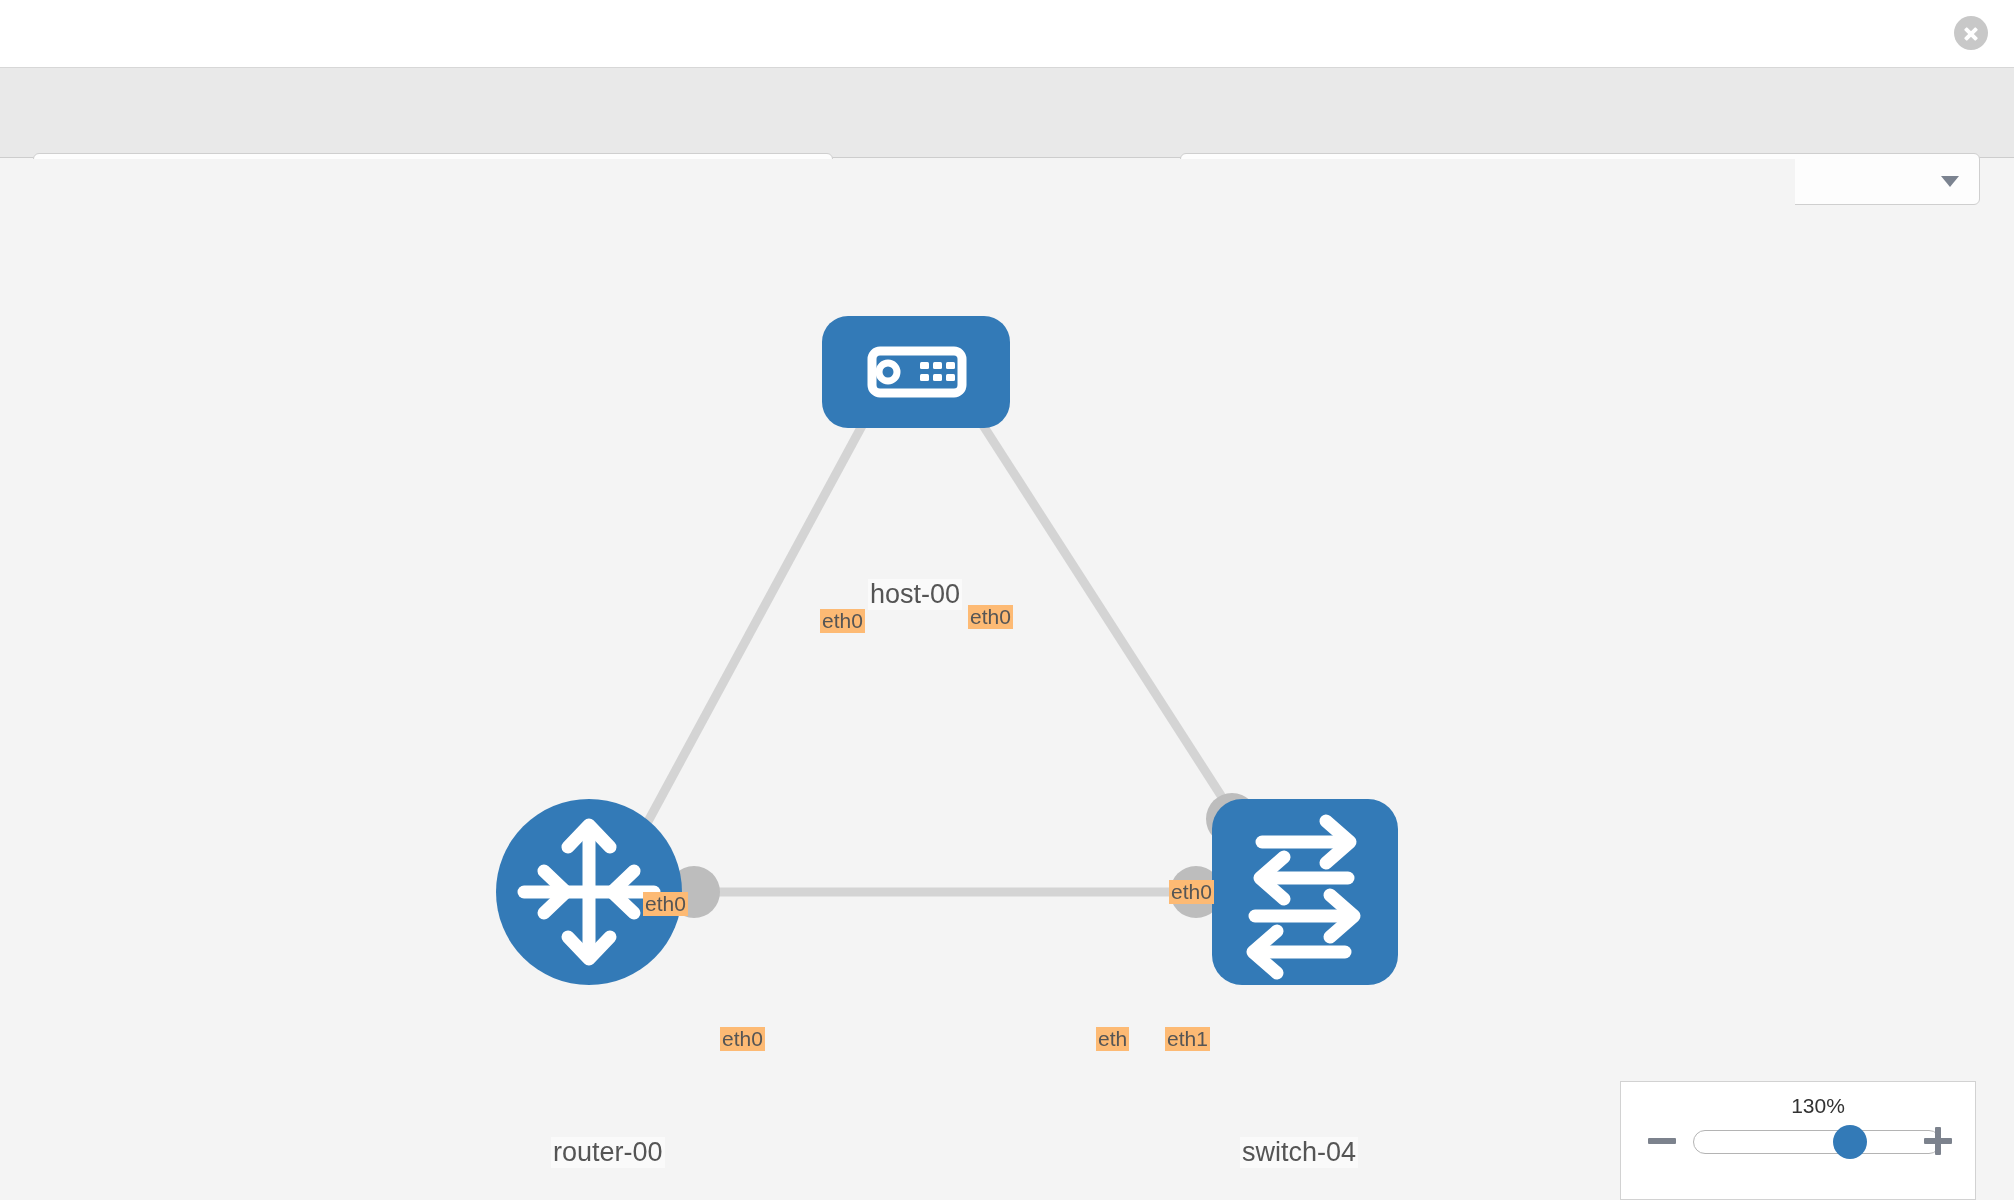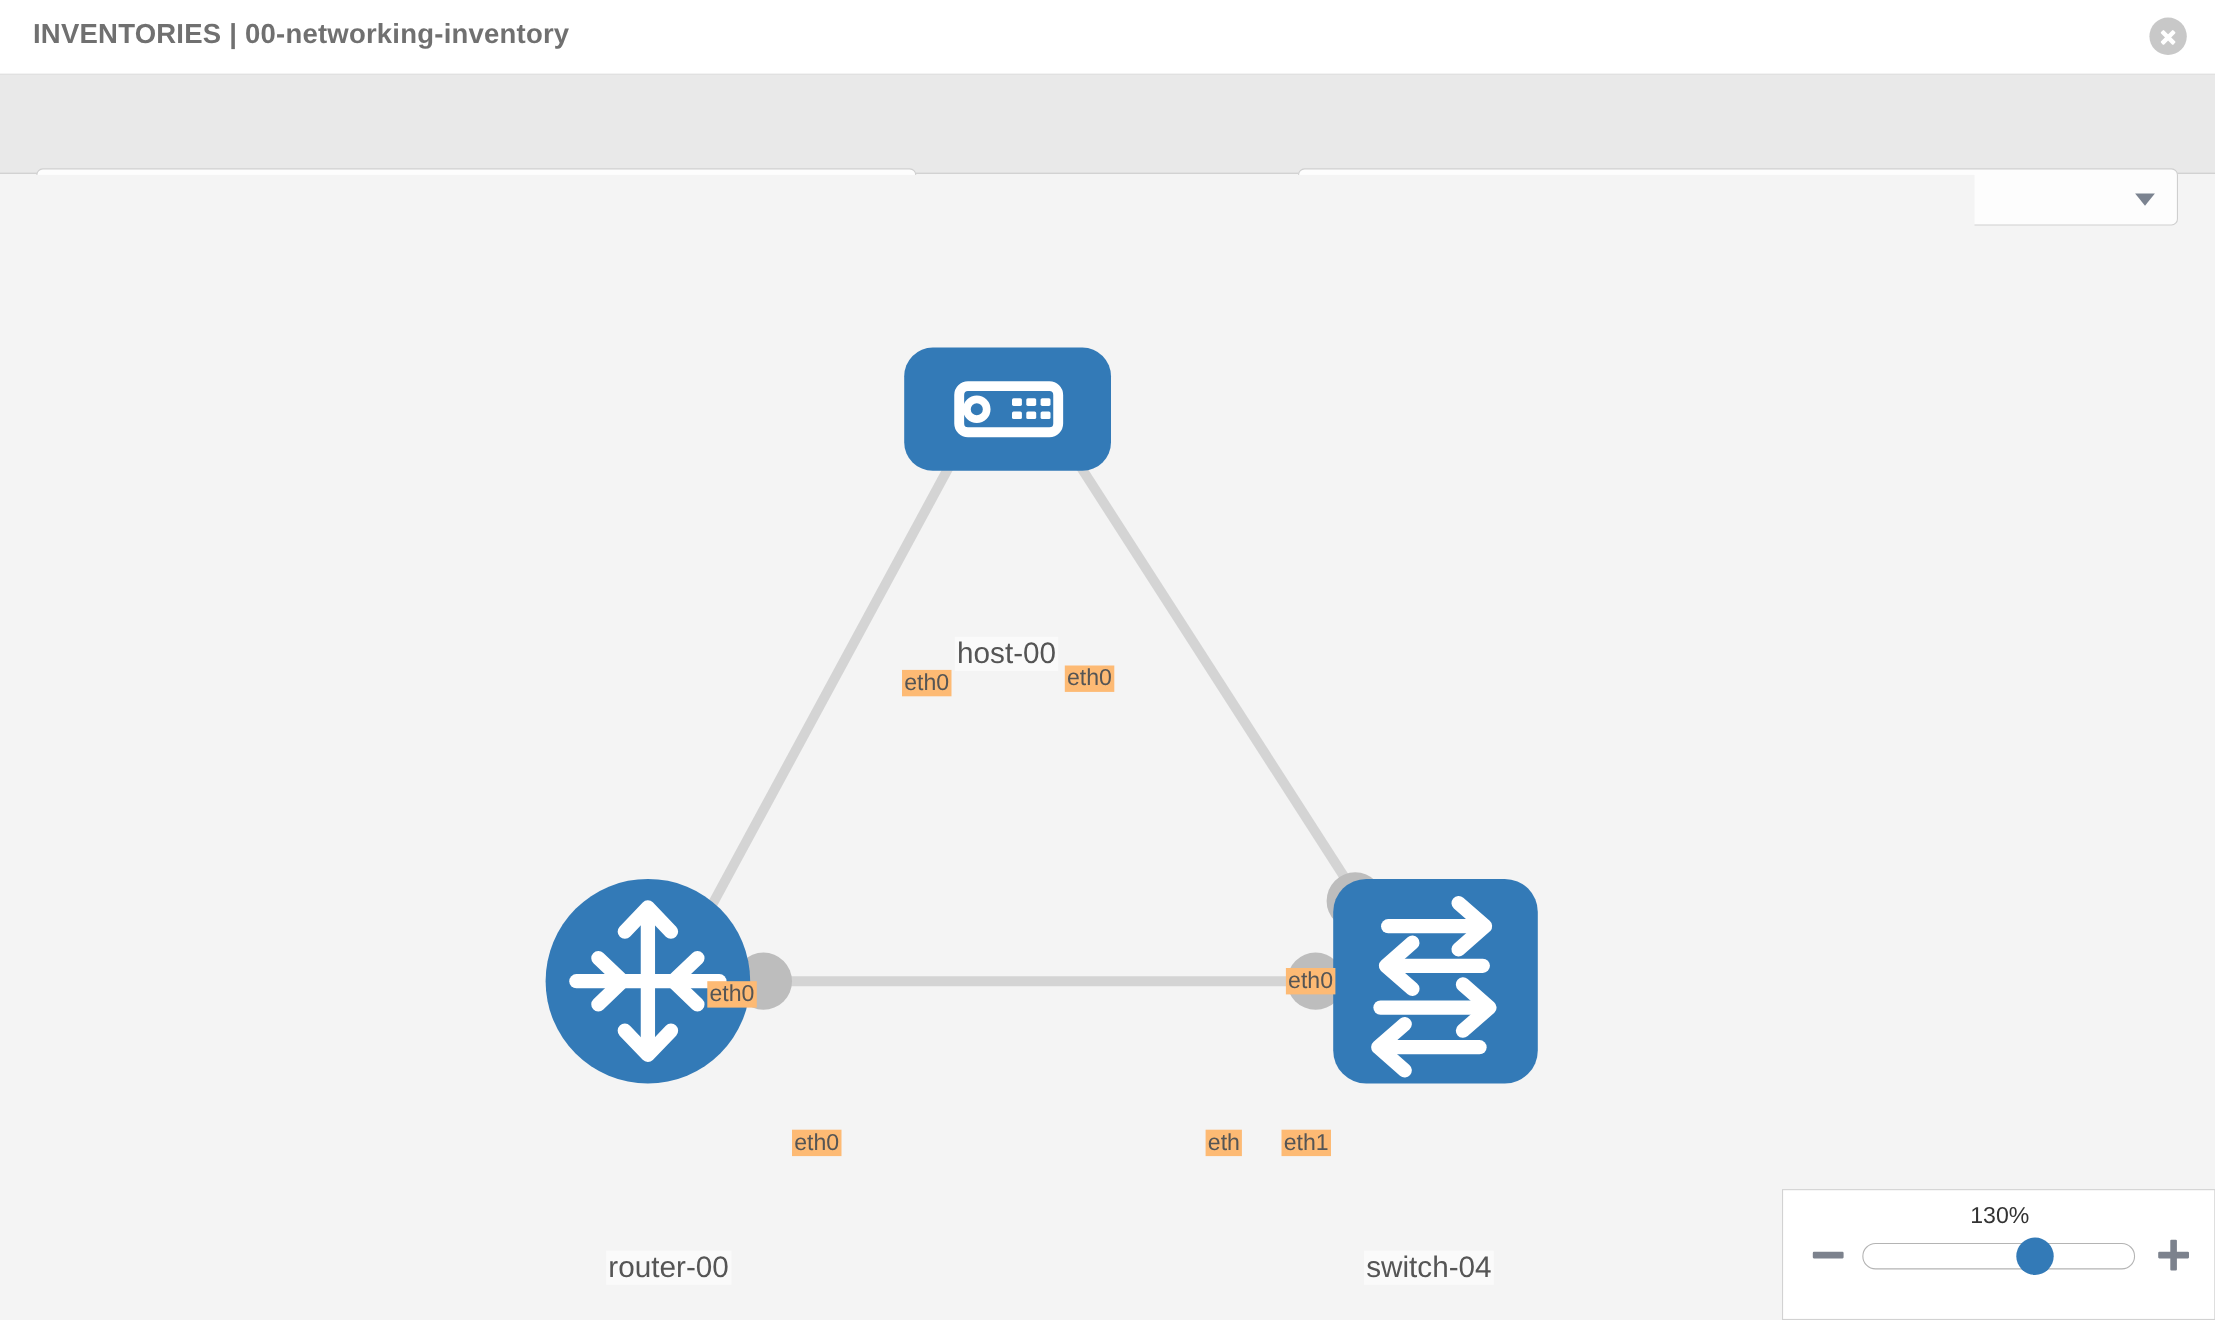--- a/index.html
+++ b/index.html
@@ -104,21 +104,21 @@
     position: absolute;
     font-size: 21px; color: #555555;
     background: #fdba74;
     white-space: nowrap;
     padding: 0 2px;
   }
 
   
   .zoom-panel {
     position: absolute; left: 1620px; top: 1081px;
-    width: 394px; height: 119px;
+    width: 356px; height: 119px;
     background: #ffffff;
     border: 1px solid #d2d2d2;
   }
   .zoom-value {
     position: absolute; left: 0; top: 12px;
     width: 394px; text-align: center;
     font-size: 21px; color: #333333;
   }
   .zoom-minus, .zoom-plus {
     position: absolute; top: 42px;
@@ -148,21 +148,20 @@
   .zoom-handle {
     position: absolute; top: -6px;
     width: 34px; height: 34px; border-radius: 50%;
     background: #337ab7; cursor: pointer;
   }
 </style>
 </head>
 <body>
 
 <div class="header">
-  <div class="header-title">INVENTORIES | 00-networking-inventory</div>
   <div class="close-btn"></div>
 </div>
 
 <div class="toolbar">
 
   <div class="actions-select">
     <div class="lbl">ACTIONS</div>
     <div class="caret"></div>
   </div>
 

